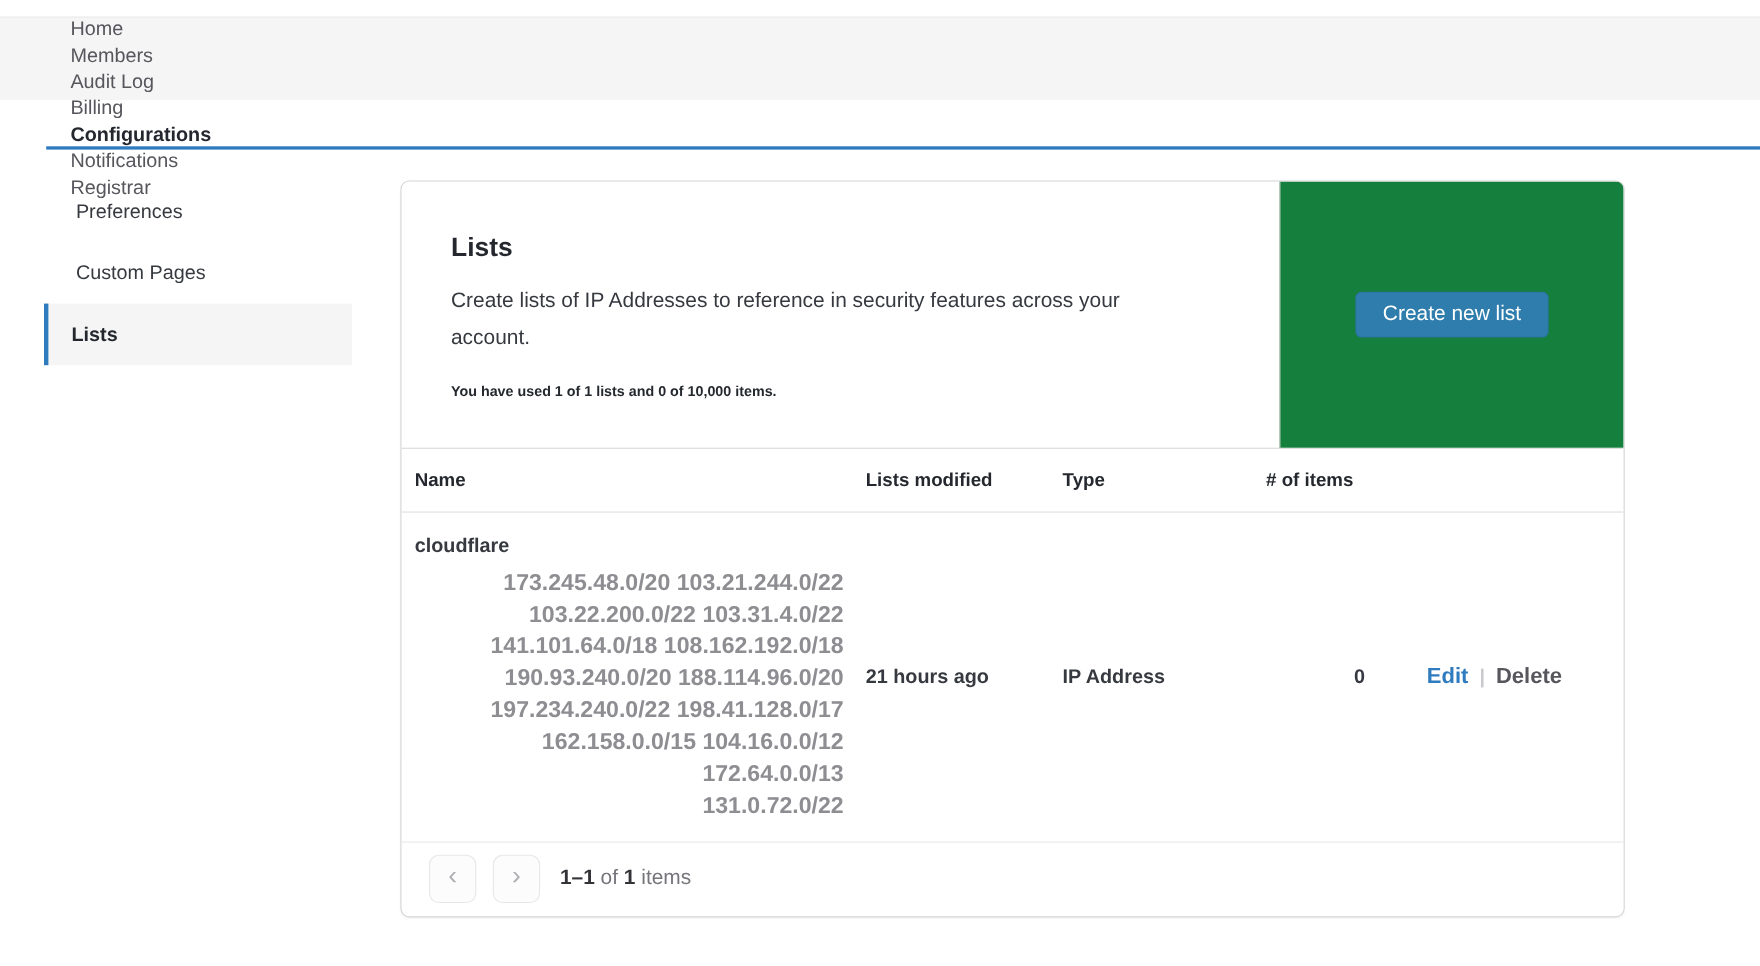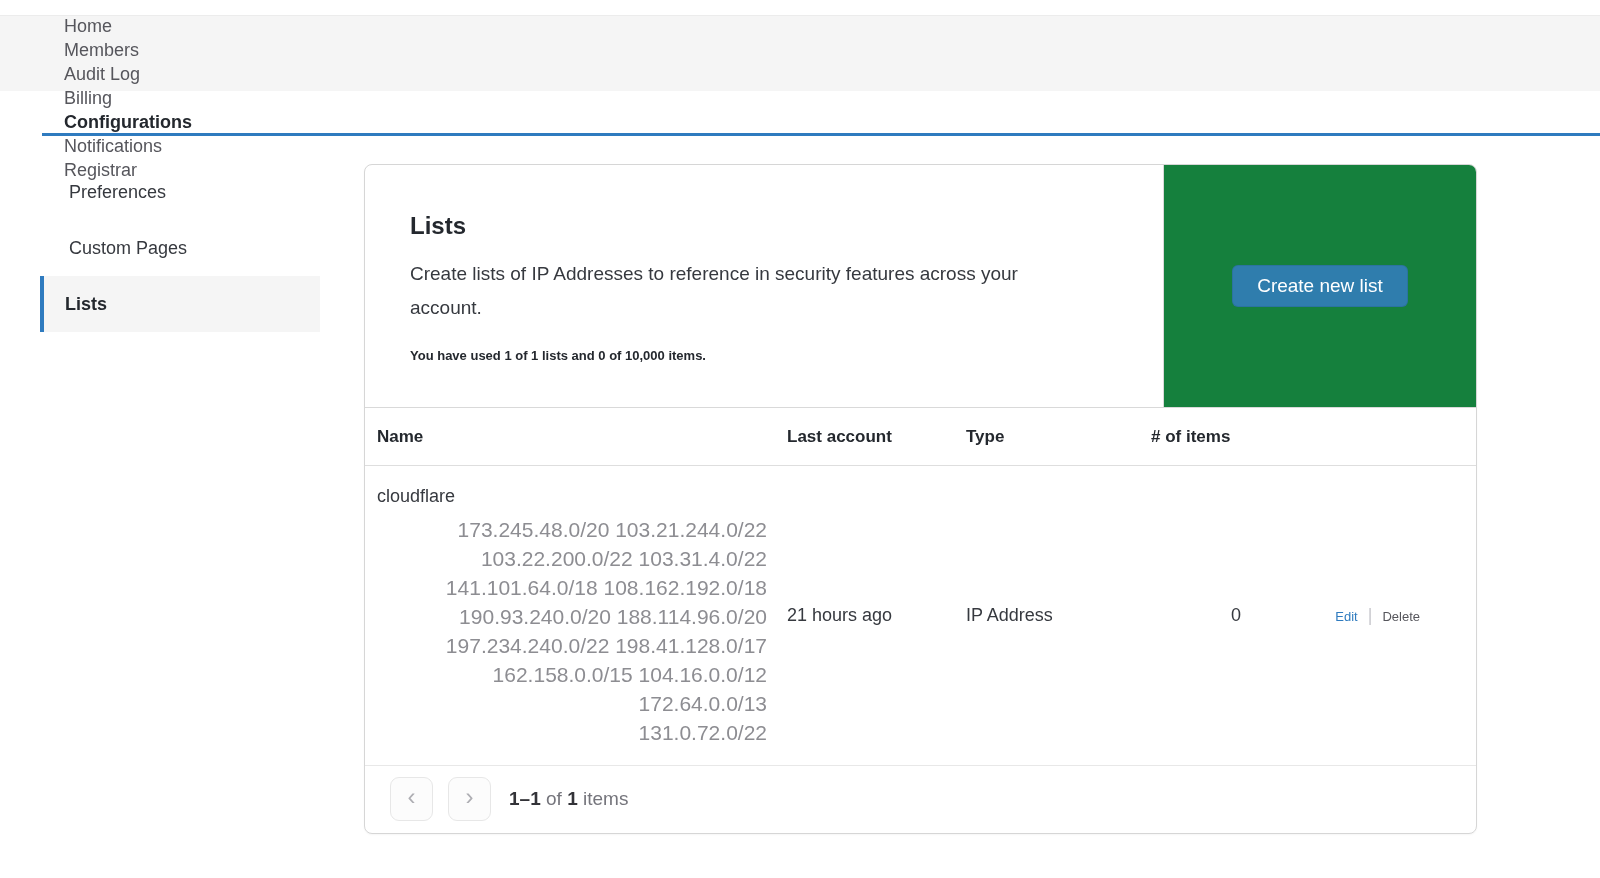--- a/index.html
+++ b/index.html
@@ -132,34 +132,34 @@
   }
   .th {
     font-size: 17px;
     font-weight: 700;
     color: #24282e;
   }
   .trow {
     align-items: center;
     border-bottom: 1px solid #e8e8e8;
   }
-  .td { font-size: 18px; color: #36393f; }
+  .td { font-size: 18px; color: #36393f; font-weight: bold; }
   .td-name { padding: 17px 20px 18px 0; align-self: start; }
   .list-name { font-size: 18px; color: #36393f; line-height: 26px; }
   .list-ips {
     margin-top: 6px;
     font-size: 21px;
     line-height: 29px;
     color: #8d8d92;
     white-space: pre-line;
     text-align: right;
   }
   .td-count { text-align: right; }
   .td-actions { text-align: right; padding-right: 56px; }
-  .td-actions a { text-decoration: none; font-size: 13px; cursor: pointer; }
+  .td-actions a { text-decoration: none; font-size: 20px; cursor: pointer; }
   .link-edit { color: var(--accent, #2f7bbf); }
   .action-sep { color: #c9c9ce; margin: 0 10px; font-size: 18px; }
   .link-delete { color: #56565c; }
 
   
   .pagination {
     display: flex;
     align-items: center;
     padding: 11px 0 12px 25px;
   }
@@ -211,21 +211,21 @@
         <p class="panel-desc">Create lists of IP Addresses to reference in security features across your account.</p>
         <p class="panel-usage">You have used 1 of 1 lists and 0 of 10,000 items.</p>
       </div>
       <div class="card-header-right">
         <button class="btn-primary">Create new list</button>
       </div>
     </div>
 
     <div class="thead">
       <div class="th">Name</div>
-      <div class="th">Last account</div>
+      <div class="th">Lists modified</div>
       <div class="th">Type</div>
       <div class="th"># of items</div>
       <div class="th"></div>
     </div>
 
     <div class="trow">
       <div class="td td-name">
         <div class="list-name">cloudflare</div>
         <div class="list-ips">173.245.48.0/20 103.21.244.0/22
 103.22.200.0/22 103.31.4.0/22

